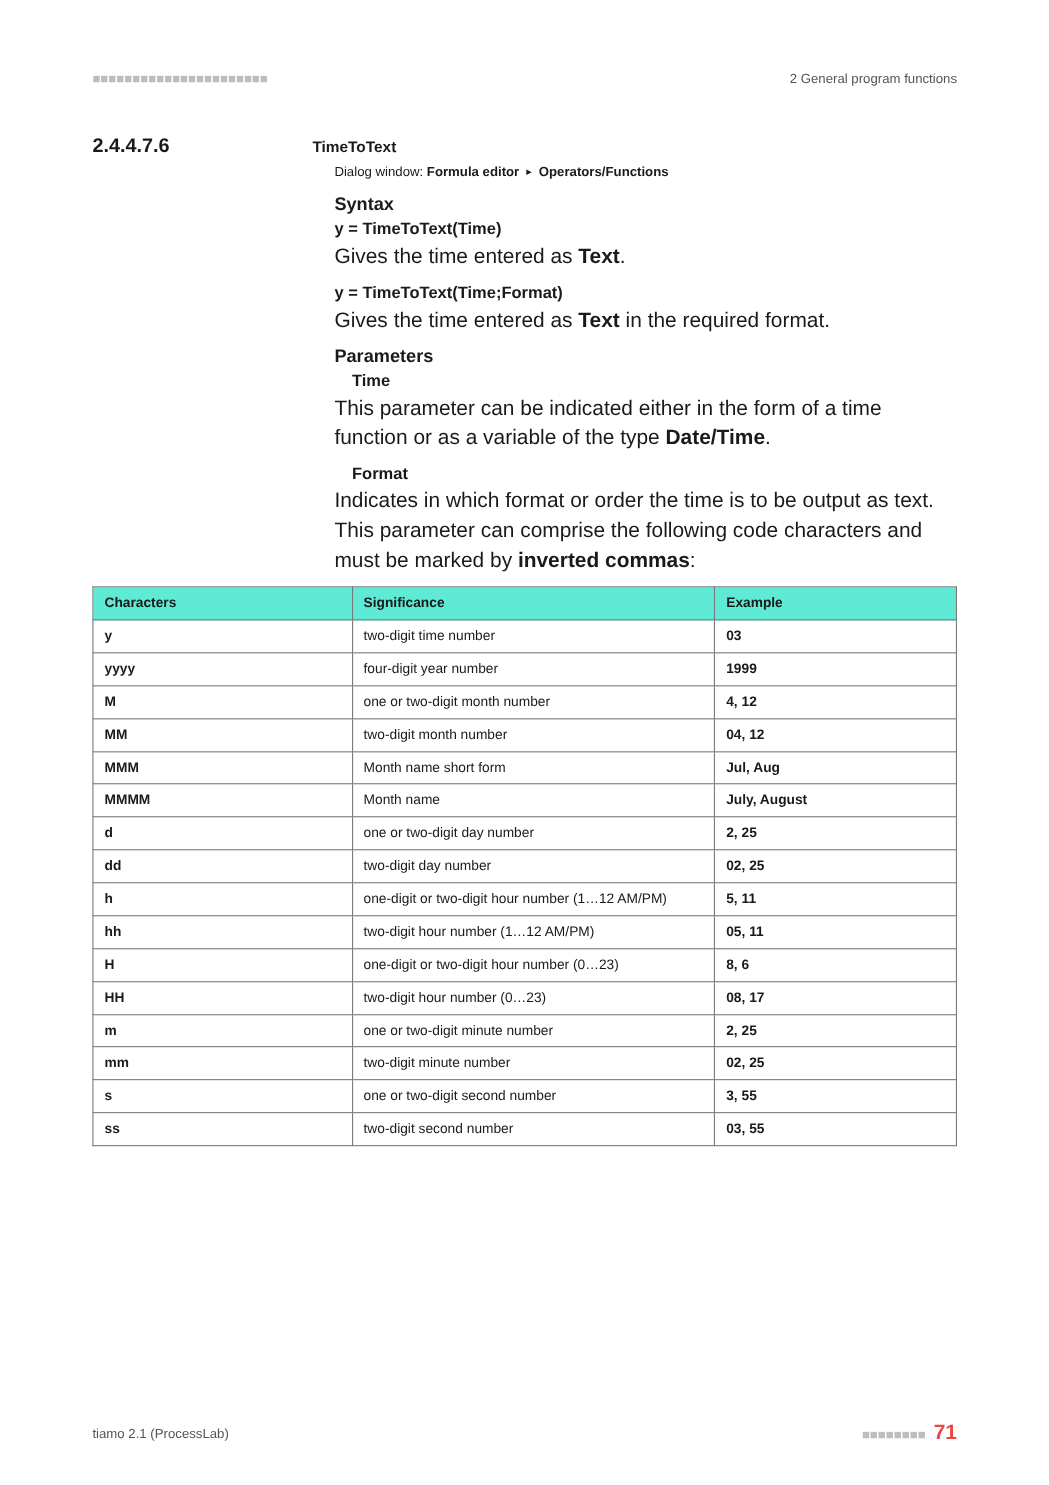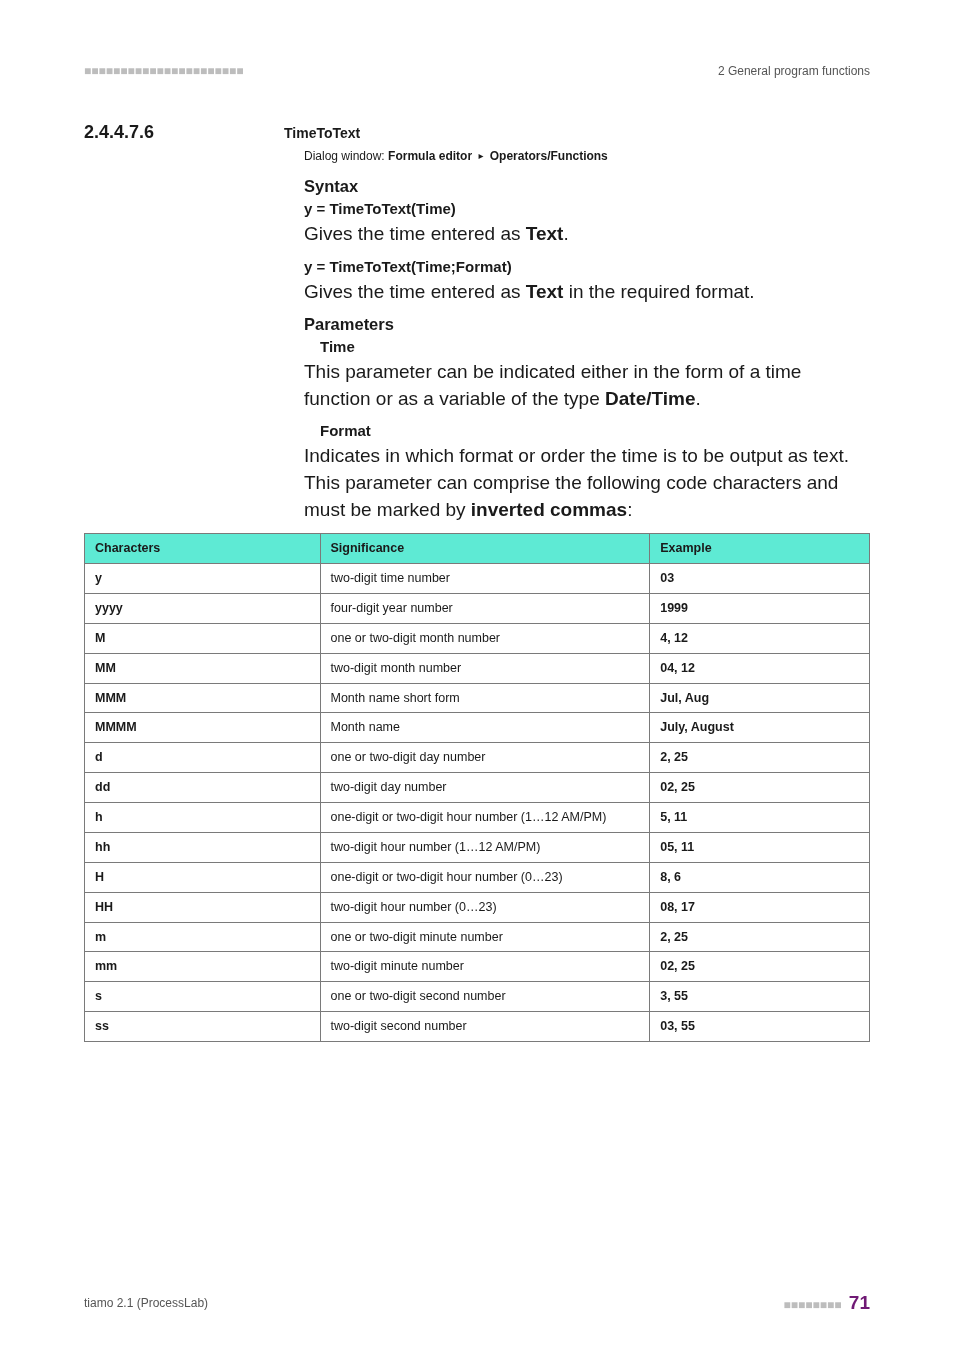--- a/index.html
+++ b/index.html
@@ -114,21 +114,21 @@
     color: #555;
   }
   .footer .pg-dashes {
     color: #bdbdbd;
     font-weight: bold;
     letter-spacing: 0px;
   }
   .footer .pg-num {
     font-size: 19px;
     font-weight: 700;
-    color: #701a75;
+    color: #ef4444;
     margin-left: 4px;
   }
 </style>
 </head>
 <body>
 
 <div class="page">
 
   <div class="top-header">
     <span class="dashes">■■■■■■■■■■■■■■■■■■■■■■</span>

